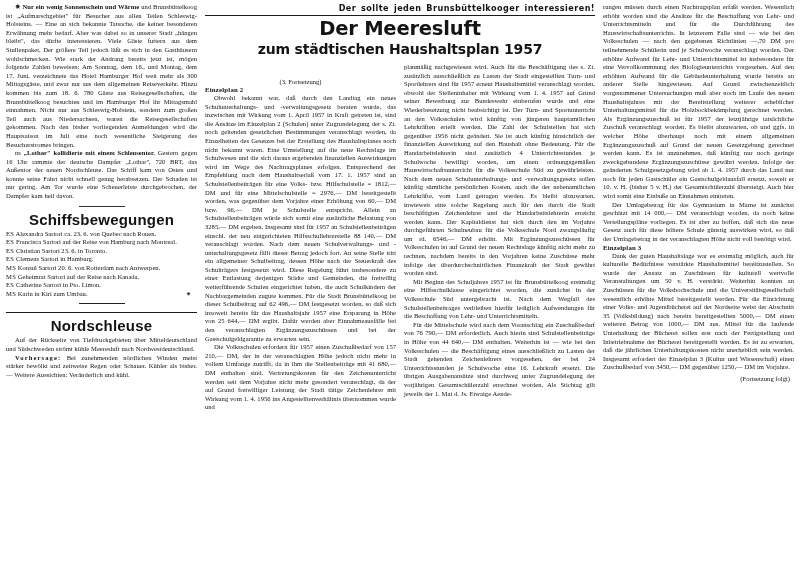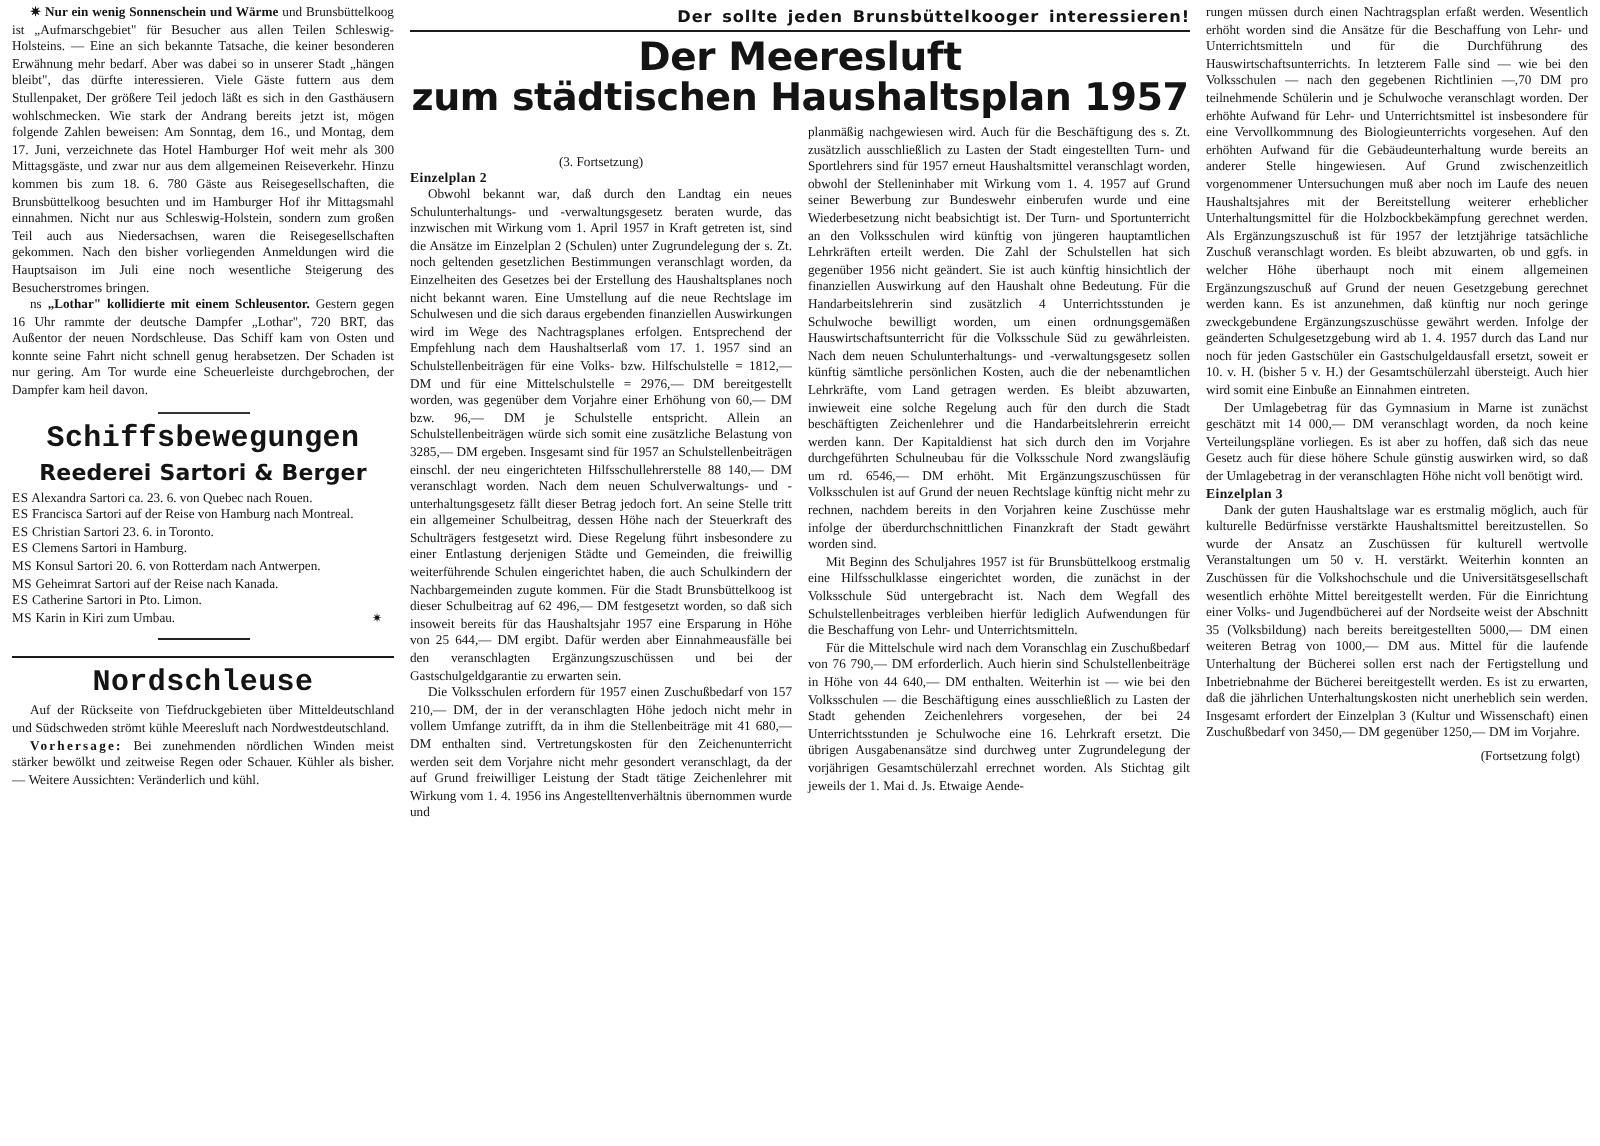--- a/index.html
+++ b/index.html
@@ -69,21 +69,21 @@
     margin: 5px auto 4px auto;
     border-top: 1.2px solid #333;
   }
   .rule-thick {
     width: 100%;
     border-top: 1.6px solid #1a1a1a;
     margin: 8px 0 4px 0;
   }
 
   h2.section-head {
-    font-family: Liberation Mono, monospace;
+    font-family: Liberation Sans, sans-serif;
     font-size: 15px;
     font-weight: bold;
     text-align: center;
     margin: 2px 0 2px 0;
     letter-spacing: 0.2px;
   }
   h3.sub-head {
     font-family: "DejaVu Sans", "Liberation Sans", sans-serif;
     font-size: 11px;
     font-weight: bold;
@@ -131,21 +131,21 @@
   }
   .headline {
     font-family: "DejaVu Sans", "Liberation Sans", sans-serif;
     font-weight: bold;
     text-align: center;
     line-height: 21px;
     letter-spacing: -0.2px;
     margin: 2px 0 0 0;
   }
   .headline .l1 { display: block; font-size: 19.5px; }
-  .headline .l2 { display: block; font-size: 19px; white-space: nowrap; }
+  .headline .l2 { display: block; font-size: 14px; white-space: nowrap; }
 
   .contd {
     font-size: 6.6px;
     text-align: center;
     margin: 3px 0 1px 0;
   }
   .plan-label {
     font-size: 6.8px;
     font-weight: bold;
     margin: 0 0 1px 0;
@@ -171,21 +171,20 @@
 
   <div class="col col-1">
 
     <p class="p indent"><span class="lead-mark">✷</span> <b>Nur ein wenig Sonnenschein und Wärme</b> <span>und Brunsbüttelkoog ist „Aufmarschgebiet" für Besucher aus allen Teilen Schleswig-Holsteins. — Eine an sich bekannte Tatsache, die keiner besonderen Erwähnung mehr bedarf. Aber was dabei so in unserer Stadt „hängen bleibt", das dürfte interessieren. Viele Gäste futtern aus dem Stullenpaket, Der größere Teil jedoch läßt es sich in den Gasthäusern wohlschmecken. Wie stark der Andrang bereits jetzt ist, mögen folgende Zahlen beweisen: Am Sonntag, dem 16., und Montag, dem 17. Juni, verzeichnete das Hotel Hamburger Hof weit mehr als 300 Mittagsgäste, und zwar nur aus dem allgemeinen Reiseverkehr. Hinzu kommen bis zum 18. 6. 780 Gäste aus Reisegesellschaften, die Brunsbüttelkoog besuchten und im Hamburger Hof ihr Mittagsmahl einnahmen. Nicht nur aus Schleswig-Holstein, sondern zum großen Teil auch aus Niedersachsen, waren die Reisegesellschaften gekommen. Nach den bisher vorliegenden Anmeldungen wird die Hauptsaison im Juli eine noch wesentliche Steigerung des Besucherstromes bringen.</span></p>
 
     <p class="p indent"><span>ns</span> <b>„Lothar" kollidierte mit einem Schleusentor.</b> <span>Gestern gegen 16 Uhr rammte der deutsche Dampfer „Lothar", 720 BRT, das Außentor der neuen Nordschleuse. Das Schiff kam von Osten und konnte seine Fahrt nicht schnell genug herabsetzen. Der Schaden ist nur gering. Am Tor wurde eine Scheuerleiste durchgebrochen, der Dampfer kam heil davon.</span></p>
 
     <div class="rule-dashed"></div>
 
     <h2 class="section-head">Schiffsbewegungen</h2>
-    <h3 class="sub-head">Reederei Sartori &amp; Berger</h3>
 
     <ul class="ship-list">
       <li><span class="ship-prefix">ES</span> <span>Alexandra Sartori ca. 23. 6. von Quebec nach Rouen.</span></li>
       <li><span class="ship-prefix">ES</span> <span>Franciscа Sartori auf der Reise von Hamburg nach Montreal.</span></li>
       <li><span class="ship-prefix">ES</span> <span>Christian Sartori 23. 6. in Toronto.</span></li>
       <li><span class="ship-prefix">ES</span> <span>Clemens Sartori in Hamburg.</span></li>
       <li><span class="ship-prefix">MS</span> <span>Konsul Sartori 20. 6. von Rotterdam nach Antwerpen.</span></li>
       <li><span class="ship-prefix">MS</span> <span>Geheimrat Sartori auf der Reise nach Kanada.</span></li>
       <li><span class="ship-prefix">ES</span> <span>Catherine Sartori in Pto. Limon.</span></li>
       <li><span class="ship-prefix">MS</span> <span>Karin in Kiri zum Umbau.</span><span class="right-mark">✷</span></li>

